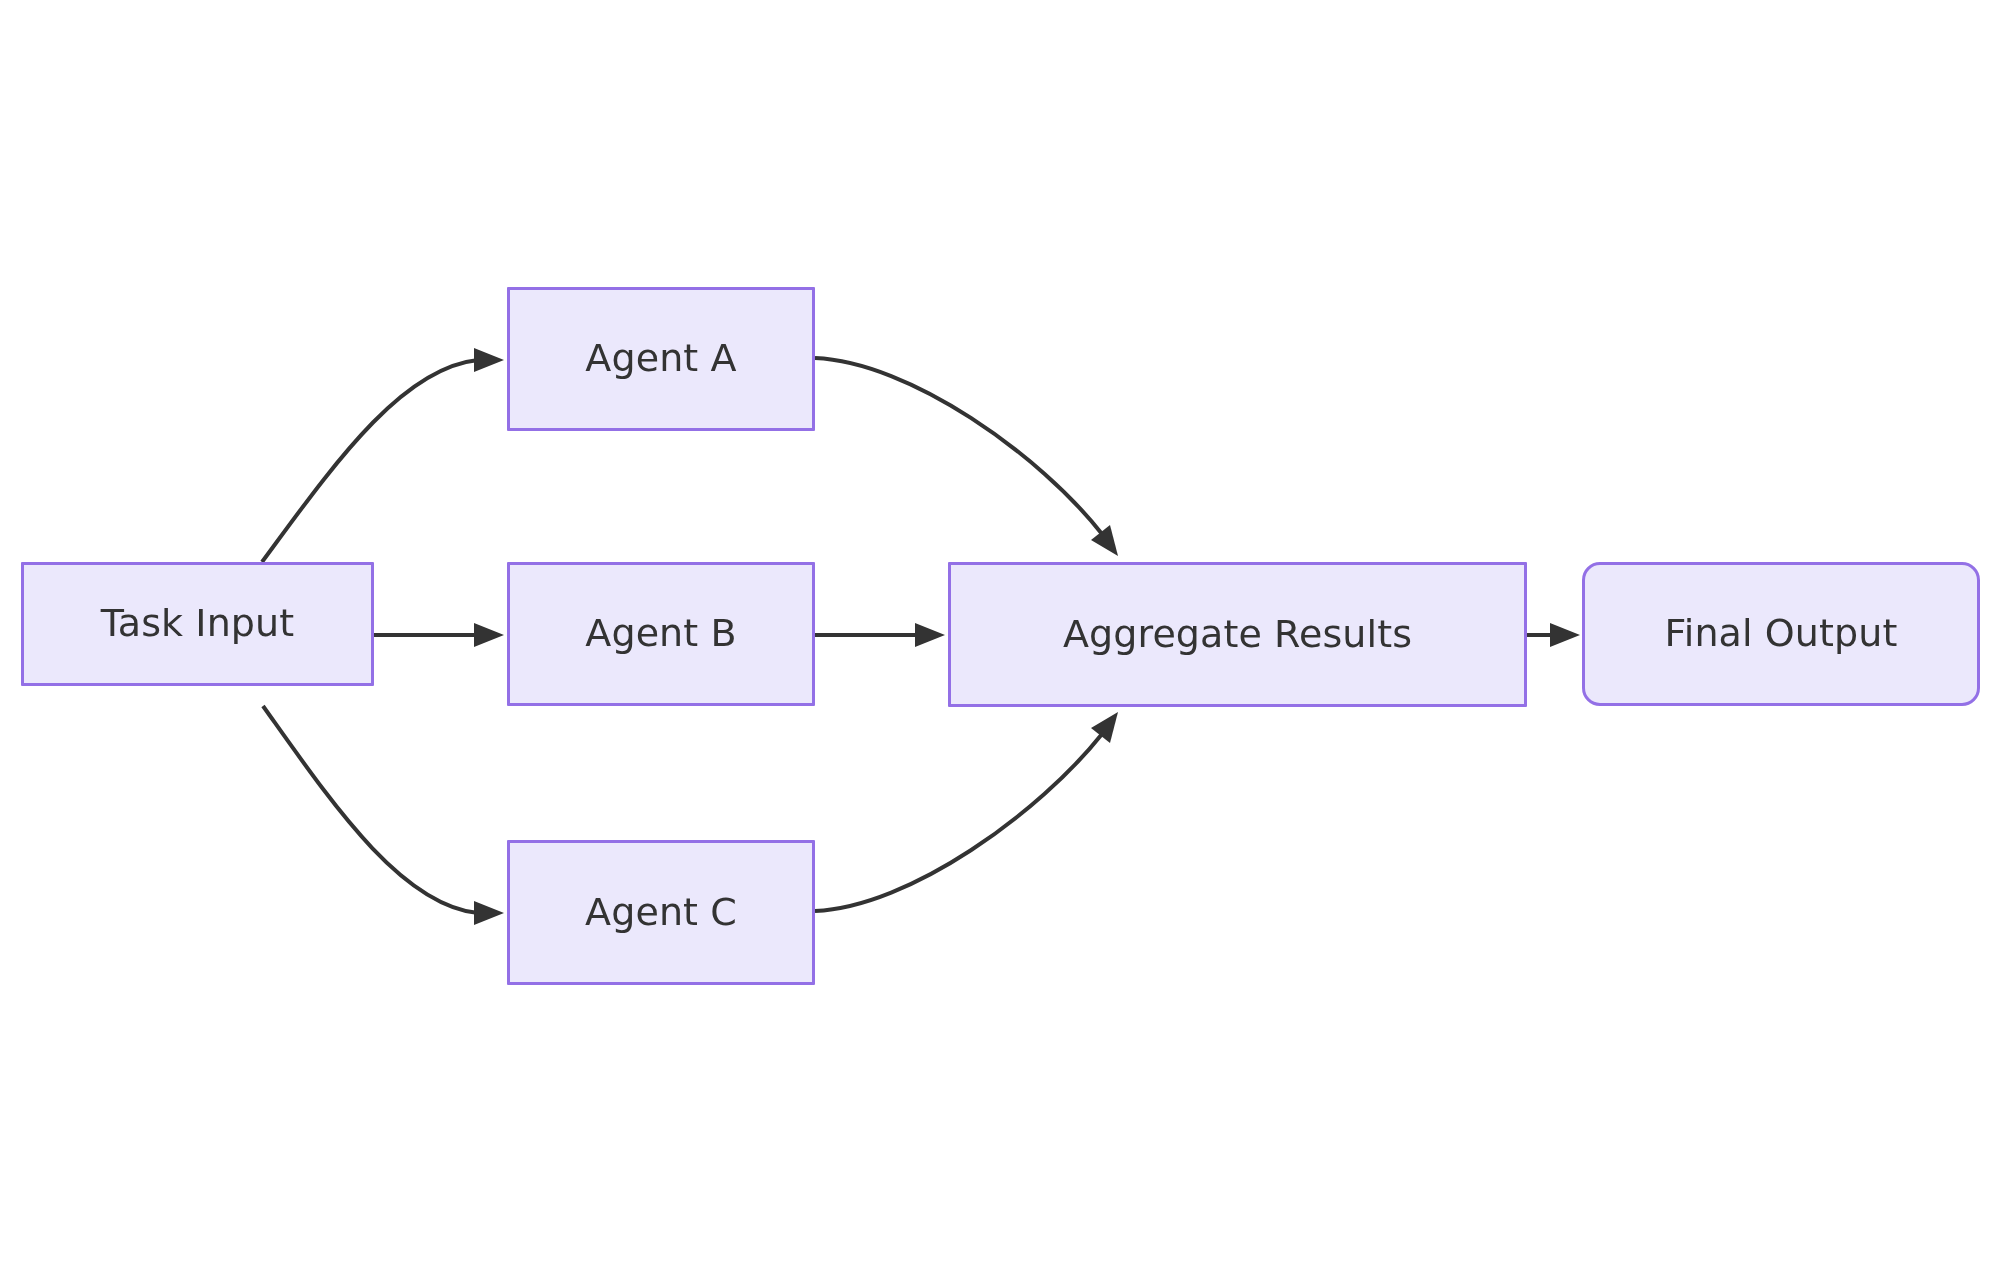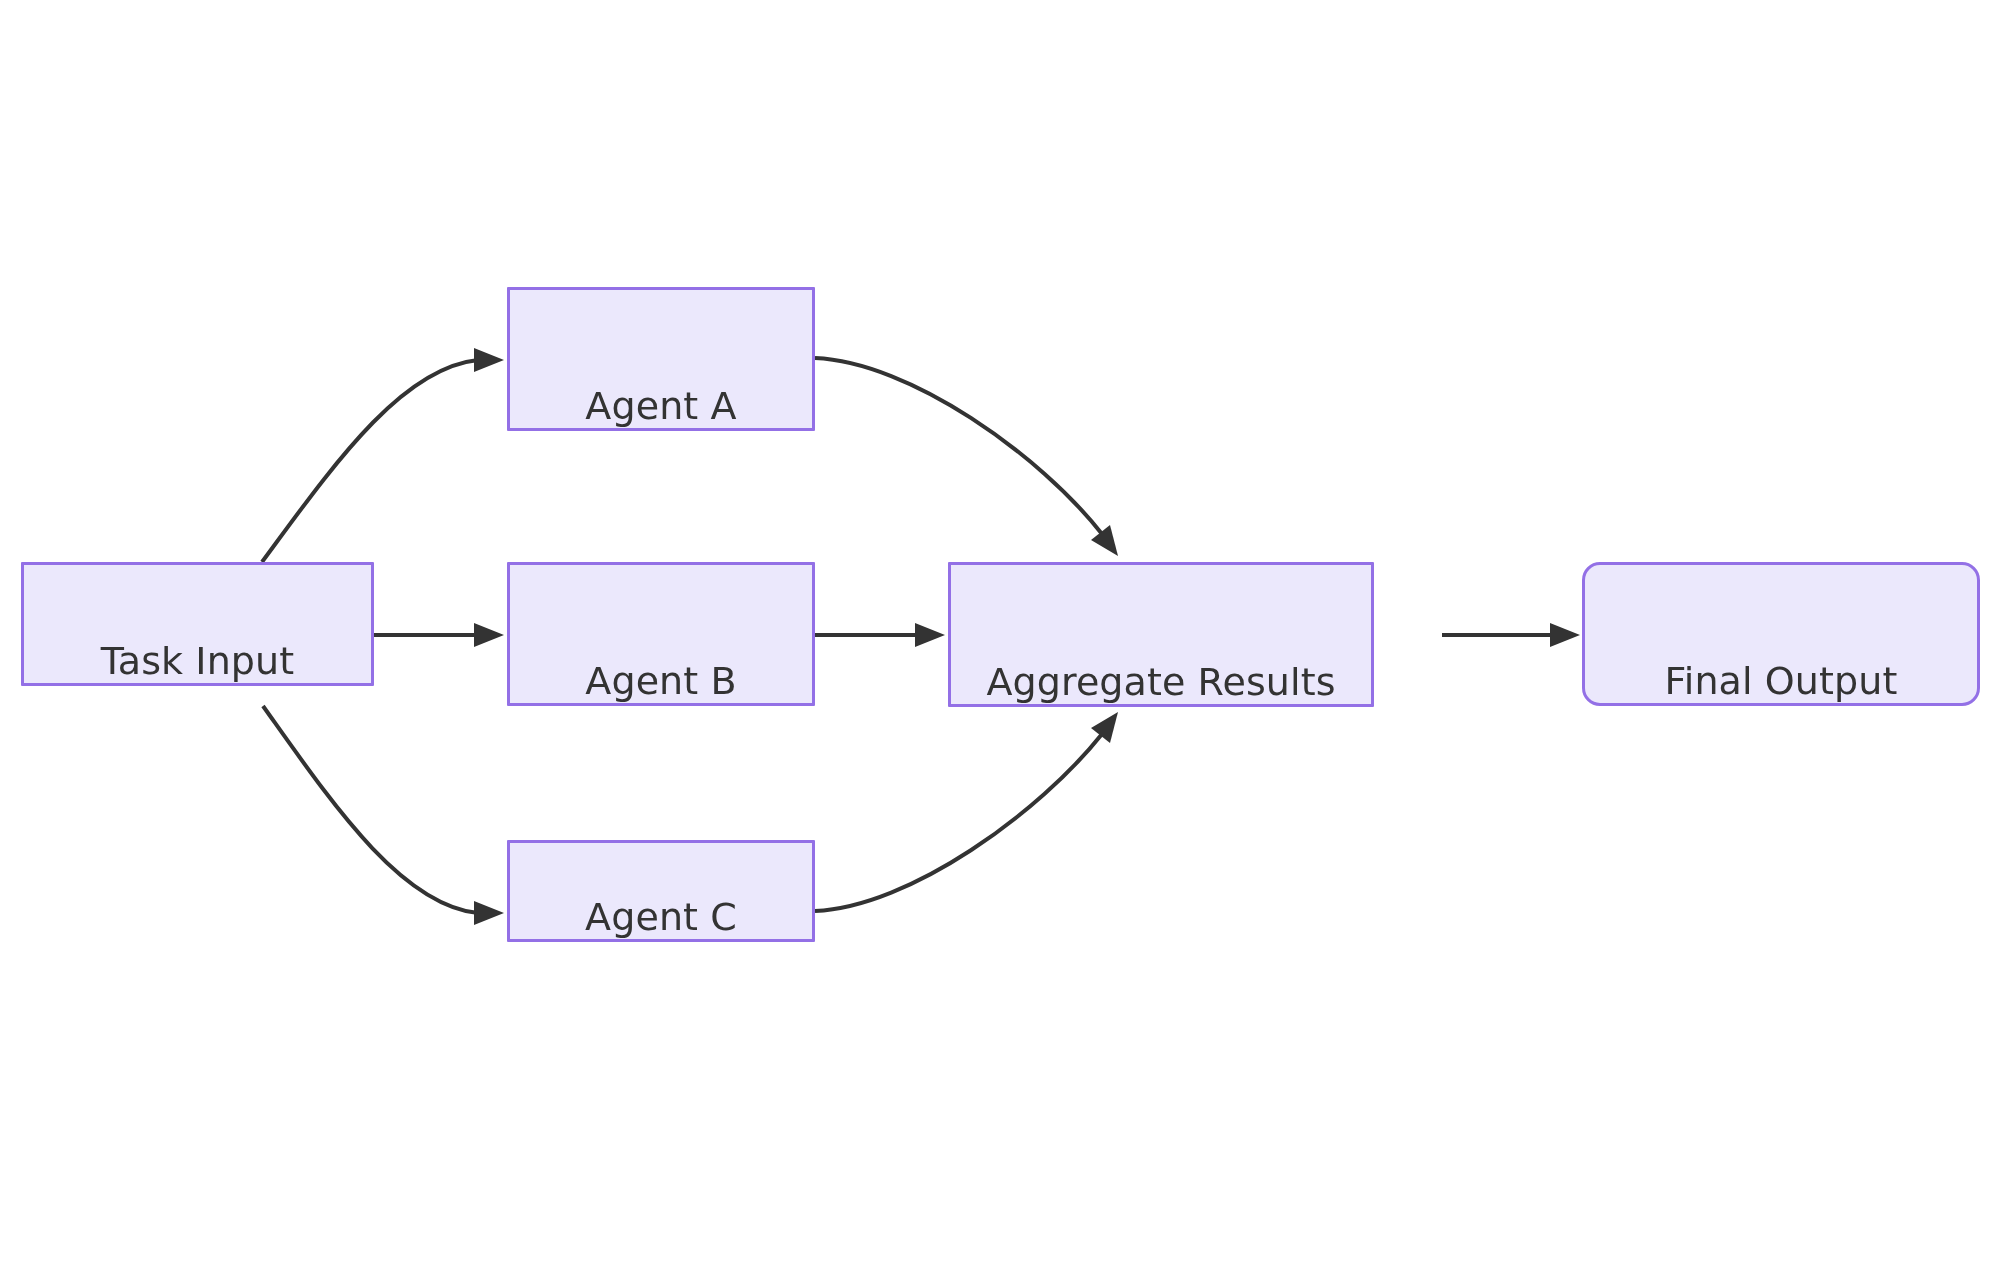--- a/index.html
+++ b/index.html
@@ -26,21 +26,21 @@
     height: 1272px;
     pointer-events: none;
   }
   .node {
     position: absolute;
     box-sizing: border-box;
     background: #ebe8fc;
     border: 3px solid #9370e6;
     border-radius: 1px;
     display: flex;
-    align-items: flex-end;
+    align-items: center;
     justify-content: center;
     text-align: center;
   }
   .node-label {
     font-family: "DejaVu Sans", sans-serif;
     font-size: 38px;
     line-height: 1.1;
     color: #333333;
     letter-spacing: 0.1px;
     white-space: nowrap;
@@ -105,25 +105,25 @@
   </div>
 
   <div class="node" style="left:507px; top:287px; width:308px; height:144px;">
     <span class="node-label">Agent A</span>
   </div>
 
   <div class="node" style="left:507px; top:562px; width:308px; height:144px;">
     <span class="node-label">Agent B</span>
   </div>
 
-  <div class="node" style="left:507px; top:840px; width:308px; height:102px;">
+  <div class="node" style="left:507px; top:840px; width:308px; height:145px;">
     <span class="node-label">Agent C</span>
   </div>
 
-  <div class="node" style="left:948px; top:562px; width:426px; height:145px;">
+  <div class="node" style="left:948px; top:562px; width:579px; height:145px;">
     <span class="node-label">Aggregate Results</span>
   </div>
 
   <div class="node" style="left:1582px; top:562px; width:398px; height:144px;border-radius:18px;">
     <span class="node-label">Final Output</span>
   </div>
 
 </div>
 
 </body></html>

